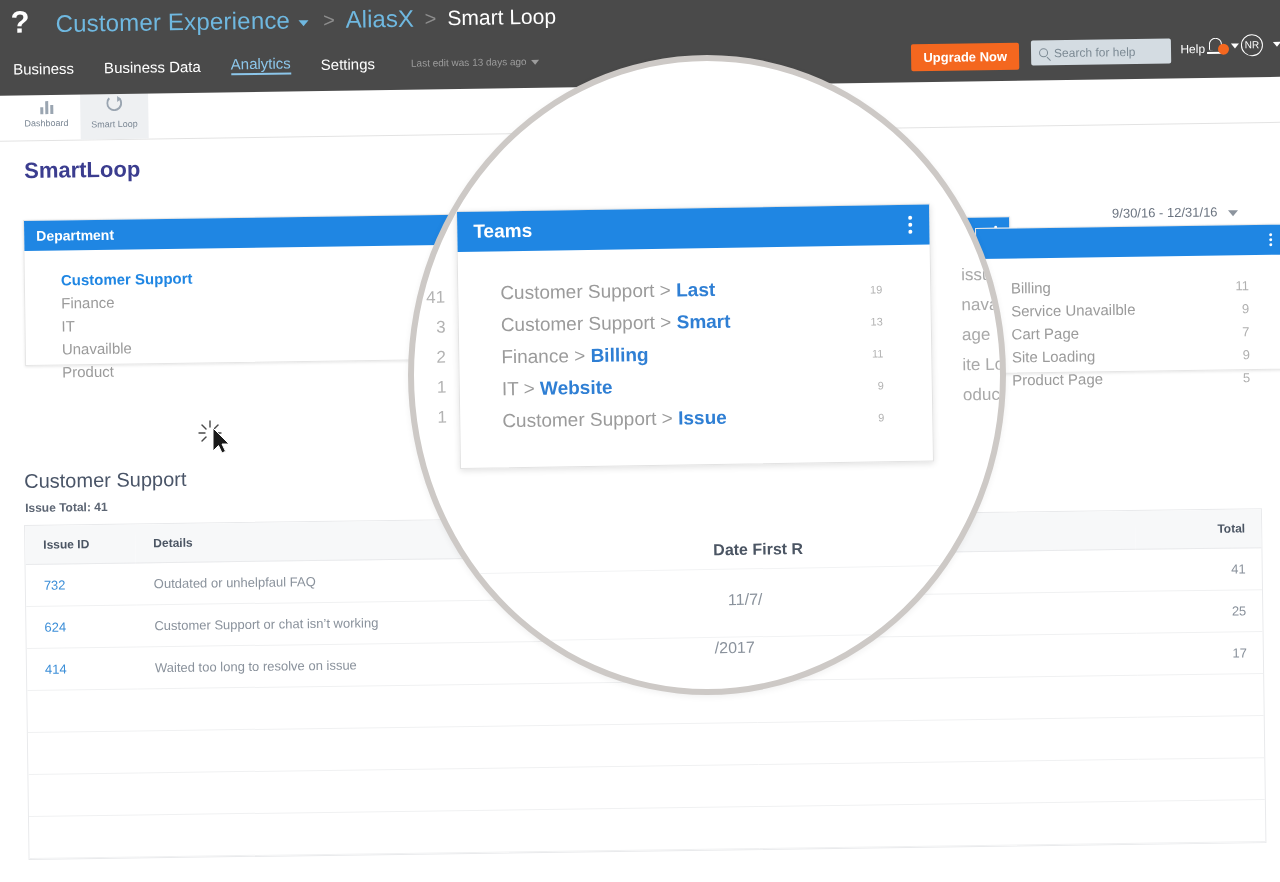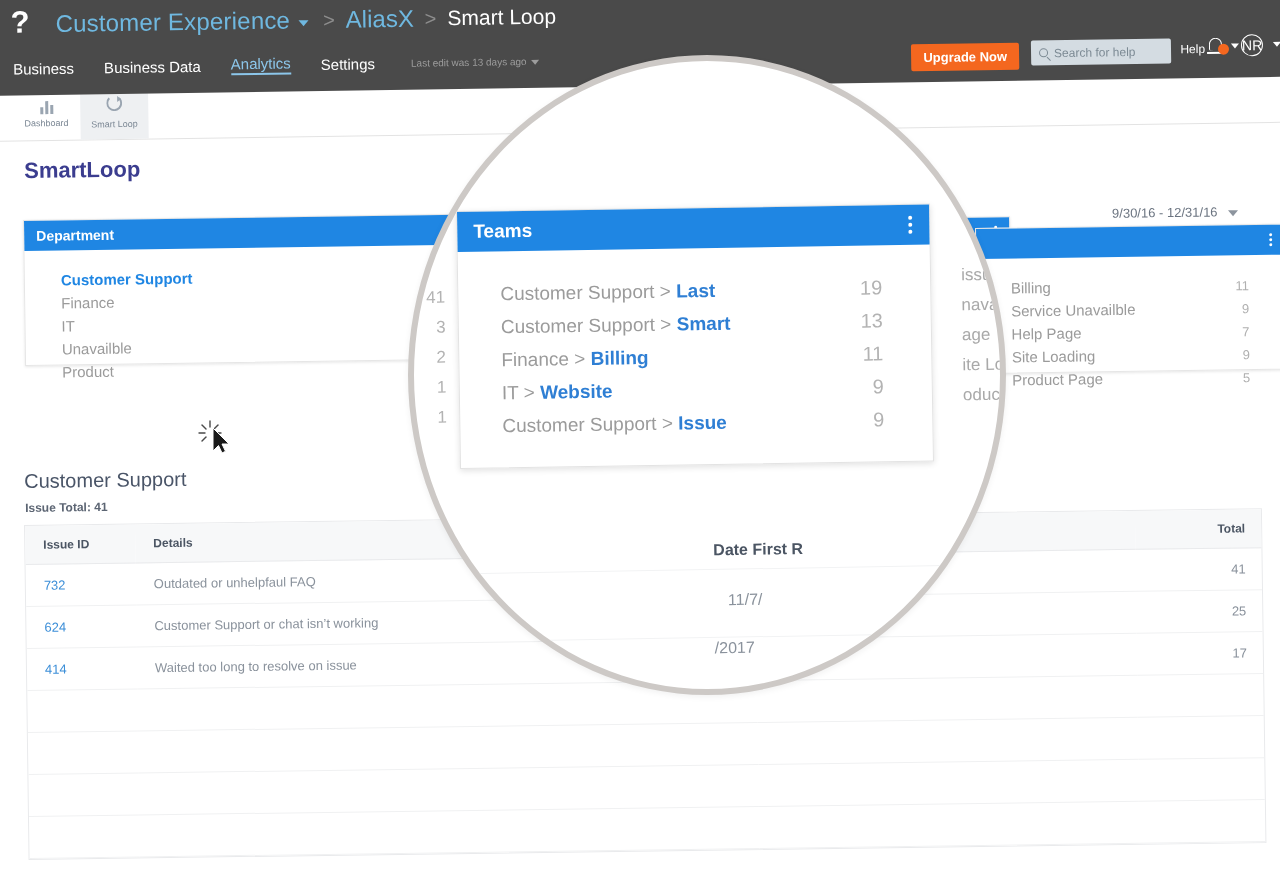--- a/index.html
+++ b/index.html
@@ -135,21 +135,21 @@
     width: 0; height: 0;
     border-left: 4px solid transparent;
     border-right: 4px solid transparent;
     border-top: 5px solid #ffffff;
   }
   .bell-caret { right: 0px; top: 8px; }
   .avatar {
     position: absolute; right: 20px; top: 53px;
     width: 22px; height: 22px; border-radius: 50%;
     border: 1.4px solid #ffffff; color: #ffffff;
-    font-size: 14px; line-height: 20px; text-align: center;
+    font-size: 10px; line-height: 20px; text-align: center;
   }
   .avatar-caret { right: 2px; top: 61px; }
 
   
   .subnav {
     position: absolute; left: -12px; top: 90px;
     width: 1306px; height: 52px;
     background: #ffffff;
     border-bottom: 1px solid #e3e3e3;
     transform: rotate(-0.85deg);
@@ -337,21 +337,21 @@
   .mag-card .kebab i { width: 4px; height: 4px; margin: 3px 0; }
   .mag-card .card-body { padding: 26px 26px 20px 42px; }
   .mag-row {
     display: flex; align-items: baseline;
     justify-content: space-between;
     padding: 5px 0;
     font-size: 19px;
   }
   .mag-row .nm { color: #9b9b9b; }
   .mag-row .nm .lnk { color: #2f7fd4; font-weight: bold; }
-  .mag-row .vl { color: #b3b3b3; font-size: 20px; padding-right: 22px; }
+  .mag-row .vl { color: #b3b3b3; font-size: 11px; padding-right: 22px; }
 
   
   .mag-frag-left {
     position: absolute; left: -8px; top: 222px;
     width: 40px; font-size: 17px; color: #b3b3b3;
     line-height: 30px; text-align: right;
     transform: rotate(-0.9deg);
   }
   
   .mag-frag-right {
@@ -501,21 +501,21 @@
       <div class="card-body" style="padding-left:34px;">
         <div class="crow" style="padding-left:0;">
           <span class="nm">Billing</span>
           <span class="vl">11</span>
         </div>
         <div class="crow" style="padding-left:0;">
           <span class="nm">Service Unavailble</span>
           <span class="vl">9</span>
         </div>
         <div class="crow" style="padding-left:0;">
-          <span class="nm">Help Page</span>
+          <span class="nm">Cart Page</span>
           <span class="vl">7</span>
         </div>
         <div class="crow" style="padding-left:0;">
           <span class="nm">Site Loading</span>
           <span class="vl">9</span>
         </div>
         <div class="crow" style="padding-left:0;">
           <span class="nm">Product Page</span>
           <span class="vl">5</span>
         </div>

